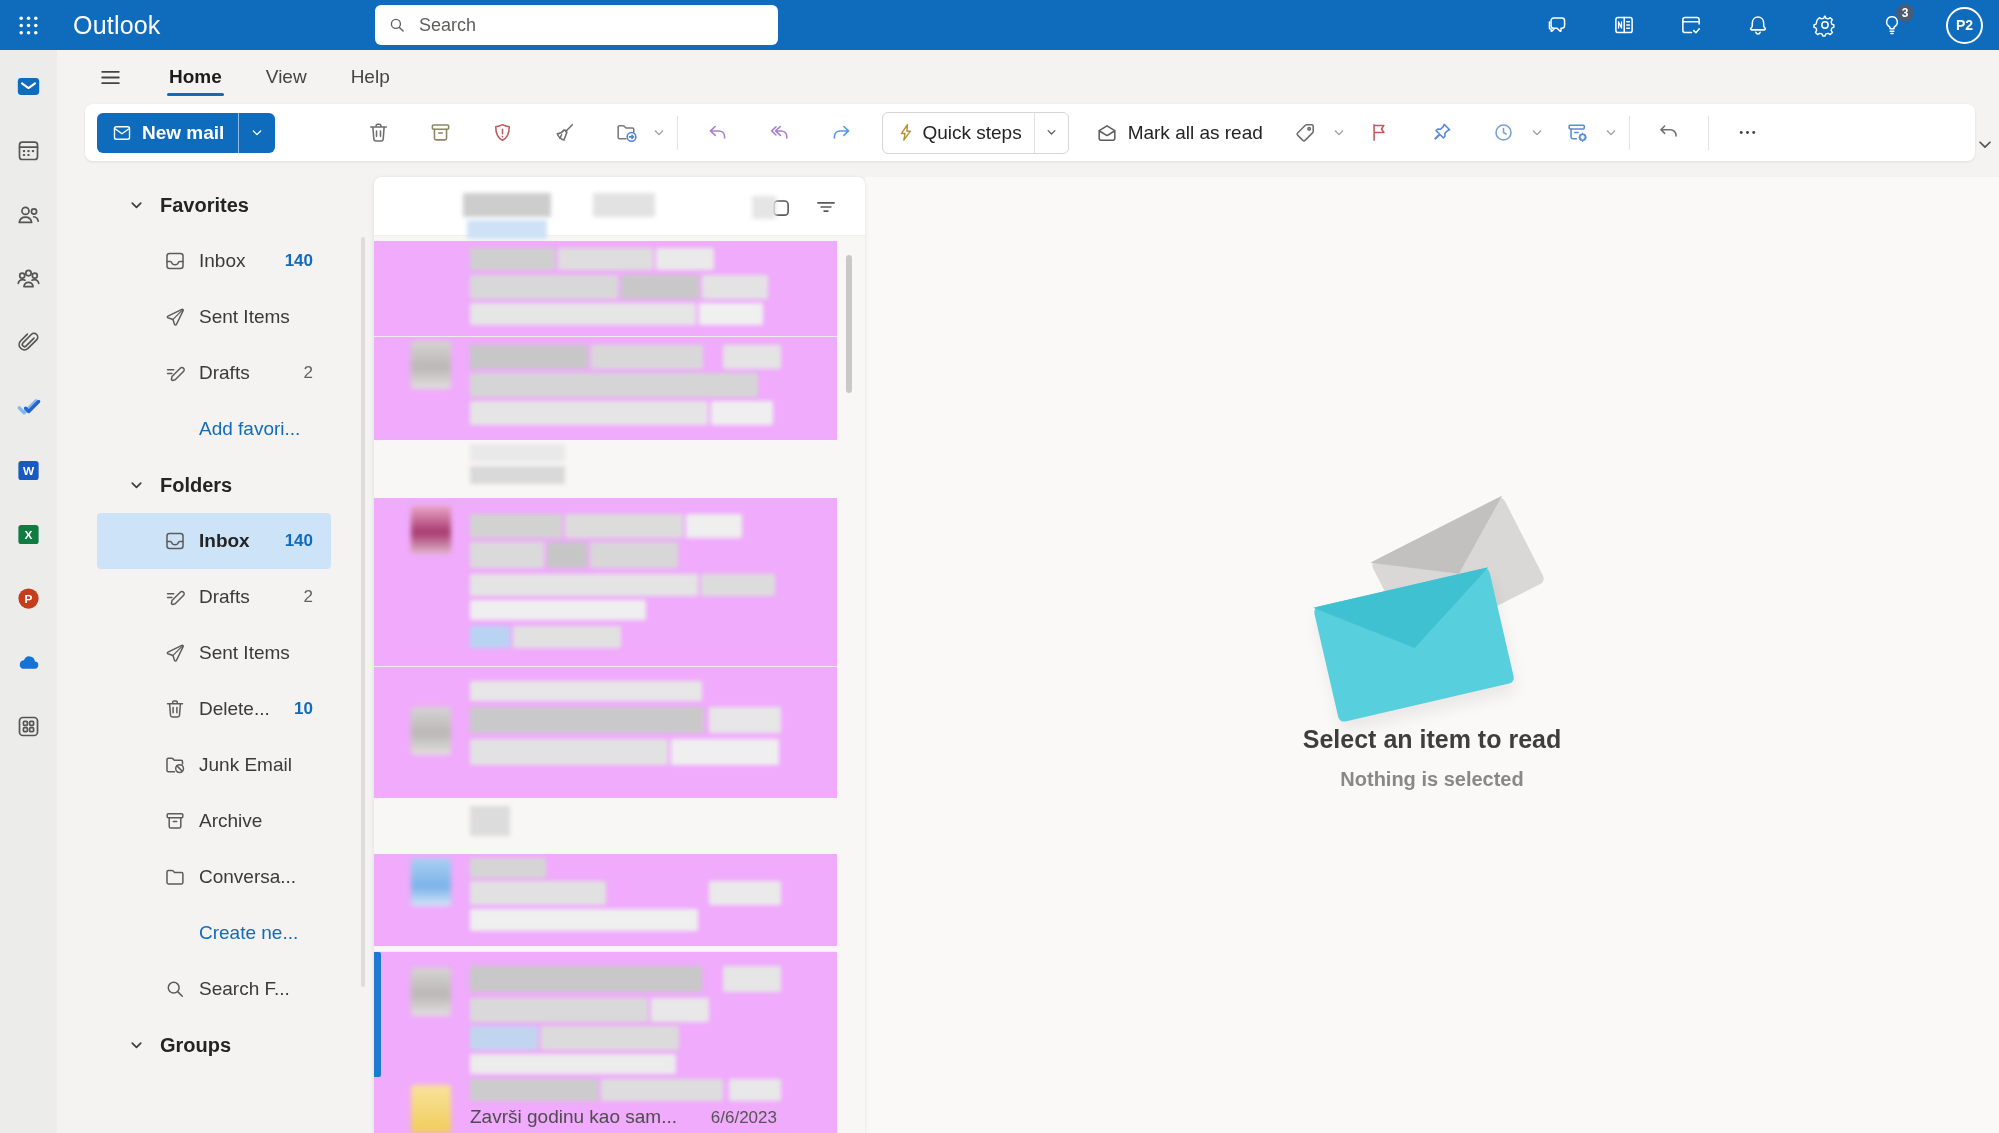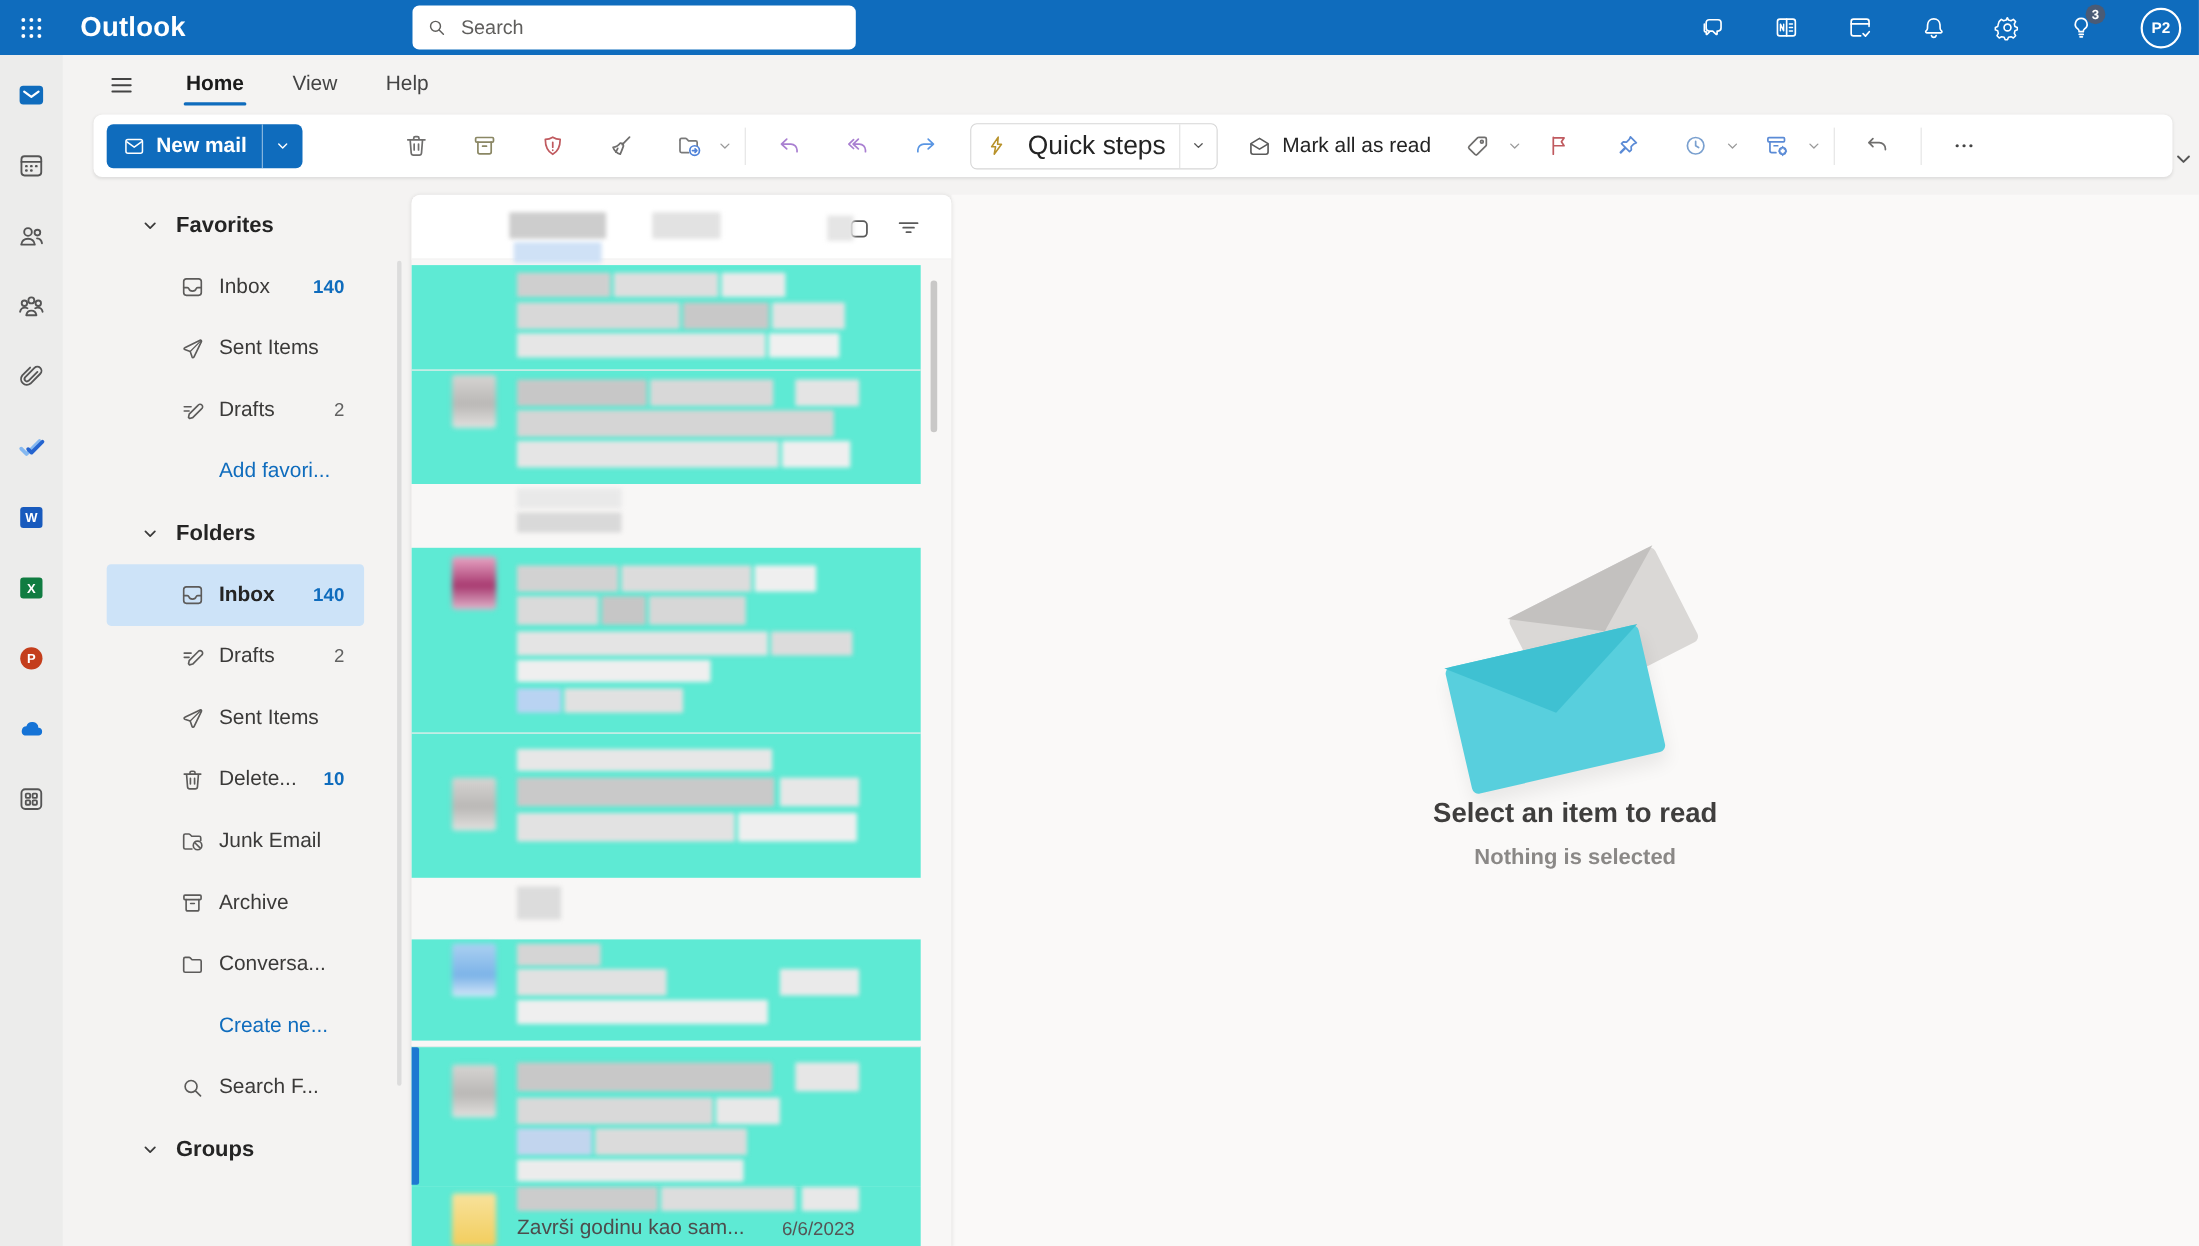--- a/index.html
+++ b/index.html
@@ -1,21 +1,21 @@
 <!DOCTYPE html>
 <html><head>
 <meta charset="utf-8">
 <style>
   html,body{margin:0;padding:0;width:1999px;height:1133px;overflow:hidden;
     font-family:"Liberation Sans","DejaVu Sans",sans-serif;background:#f4f3f2;}
 
   
   .topbar{position:absolute;left:0;top:0;right:0;height:50px;background:#0f6cbd;display:flex;align-items:center;z-index:20;}
   .waffle{width:57px;height:50px;display:flex;align-items:center;justify-content:center;cursor:pointer;}
-  .brand{color:#fff;font-size:25px;font-weight:700;margin-left:16px;letter-spacing:.2px;}
+  .brand{color:#fff;font-size:25px;font-weight:400;margin-left:16px;letter-spacing:.2px;}
   .searchbox{position:absolute;left:375px;top:5px;width:403px;height:40px;background:#fff;border-radius:6px;
     display:flex;align-items:center;padding:0 12px;box-sizing:border-box;}
   .searchbox svg{width:20px;height:20px;stroke:#5f5e5c;fill:none;stroke-width:1.6;stroke-linecap:round;}
   .searchbox input{border:0;outline:0;flex:1;margin-left:10px;font-size:18px;color:#333;background:transparent;
     font-family:"Liberation Sans","DejaVu Sans",sans-serif;}
   .searchbox input::placeholder{color:#5f5e5c;}
   .tb-right{margin-left:auto;display:flex;align-items:center;gap:41px;padding-right:16px;}
   .tb-icon{width:26px;height:26px;position:relative;cursor:pointer;}
   .tb-icon svg{width:26px;height:26px;stroke:#fff;fill:none;stroke-width:1.4;stroke-linecap:round;stroke-linejoin:round;}
   .badge{position:absolute;top:-8px;right:-9px;background:#4a5b76;color:#fff;border-radius:9px;min-width:18px;height:18px;
@@ -51,21 +51,21 @@
 
   .tbtn{width:46px;height:40px;display:flex;align-items:center;justify-content:center;border-radius:6px;cursor:pointer;flex:none;margin:0 8px;}
   .tbtn.first{margin-left:80px;}
   .tbtn svg{width:25px;height:25px;fill:none;stroke-width:1.5;stroke-linecap:round;stroke-linejoin:round;}
   .grey svg{stroke:#6f6e6d;} .olive svg{stroke:#8a8764;} .red svg{stroke:#c05a5f;} .purple svg{stroke:#a97fd1;}
   .blue svg{stroke:#5a96e3;} .lblue svg{stroke:#7aa0cf;} .mblue svg{stroke:#5b8bd6;}
   .mini-chev{width:16px;height:16px;margin-left:-6px;margin-right:2px;flex:none;cursor:pointer;}
   .mini-chev svg{width:16px;height:16px;stroke:#9a9a9a;fill:none;stroke-width:1.5;stroke-linecap:round;stroke-linejoin:round;}
   .tb-sep{width:1px;height:34px;background:#e3e3e3;margin:0 8px;flex:none;}
   .btn-quick{display:flex;align-items:center;height:40px;border:1px solid #d6d6d6;border-radius:6px;margin-left:10px;background:#fff;cursor:pointer;flex:none;}
-  .q-main{display:flex;align-items:center;gap:16px;padding:0 12px;font-size:24px;color:#242424;}
+  .q-main{display:flex;align-items:center;gap:4px;padding:0 12px;font-size:19px;color:#242424;}
   .q-main svg{width:23px;height:23px;fill:none;stroke:#b8922a;stroke-width:1.5;stroke-linejoin:round;}
   .q-split{width:1px;height:40px;background:#e0e0e0;}
   .q-chev{padding:0 9px;display:flex;align-items:center;}
   .q-chev svg{width:15px;height:15px;stroke:#555;fill:none;stroke-width:1.6;stroke-linecap:round;stroke-linejoin:round;}
   .btn-markread{display:flex;align-items:center;gap:9px;padding:0 12px;height:40px;border-radius:6px;font-size:19px;color:#242424;margin-left:14px;cursor:pointer;flex:none;}
   .btn-markread svg{width:24px;height:24px;fill:none;stroke:#5a5a5a;stroke-width:1.5;stroke-linecap:round;stroke-linejoin:round;}
   .collapse-chev{position:absolute;right:3px;top:84px;width:22px;height:22px;cursor:pointer;}
   .collapse-chev svg{width:22px;height:22px;stroke:#555;fill:none;stroke-width:1.6;stroke-linecap:round;stroke-linejoin:round;}
 
   
@@ -90,21 +90,21 @@
   .listcard{width:491px;flex:none;background:#f8f7f6;border-radius:8px 8px 0 0;box-shadow:0 1px 4px rgba(0,0,0,.10);
     position:relative;overflow:hidden;display:flex;flex-direction:column;}
   .list-header{height:58px;background:#fff;border-bottom:1px solid #f0efee;position:relative;flex:none;}
   .hb-line{position:absolute;display:flex;gap:3px;filter:blur(2px);}
   .hb-chunk{height:100%;border-radius:1px;}
   .header-icons{position:absolute;right:26px;top:17px;display:flex;gap:20px;align-items:center;}
   .hdr-icon{width:26px;height:26px;position:relative;cursor:pointer;}
   .hdr-icon svg{width:26px;height:26px;fill:none;stroke:#5a5a5a;stroke-width:1.5;stroke-linecap:round;stroke-linejoin:round;}
   .select-smudge{position:absolute;left:-15px;top:2px;width:24px;height:23px;background:#e5e5e5;filter:blur(2px);}
   .list-body{position:relative;flex:1;}
-  .lrow{position:absolute;left:0;width:463px;background:#5eead4;box-sizing:border-box;}
+  .lrow{position:absolute;left:0;width:463px;background:#f0abfc;box-sizing:border-box;}
   .lrow.sep{border-top:1px solid #eeedec;}
   .lrow.mini{background:transparent;}
   .mline{position:absolute;left:96px;display:flex;gap:3px;filter:blur(2px);}
   .mchunk{height:100%;border-radius:1px;}
   .rchunk{position:absolute;right:56px;filter:blur(2px);border-radius:1px;}
   .mavatar{position:absolute;left:37px;width:40px;height:48px;filter:blur(2.5px);border-radius:3px;}
   .av-grey{background:linear-gradient(180deg,#d6d4d2,#bab8b6 55%,#e2e0de);}
   .av-pink{background:linear-gradient(180deg,#e7a5c4,#a83a70 55%,#e0b4cb);}
   .av-blue{background:linear-gradient(180deg,#abd0f1,#7cb3e8 60%,#d3e6f8);}
   .av-yellow{background:linear-gradient(180deg,#f8e29c,#f2cd5c);}

